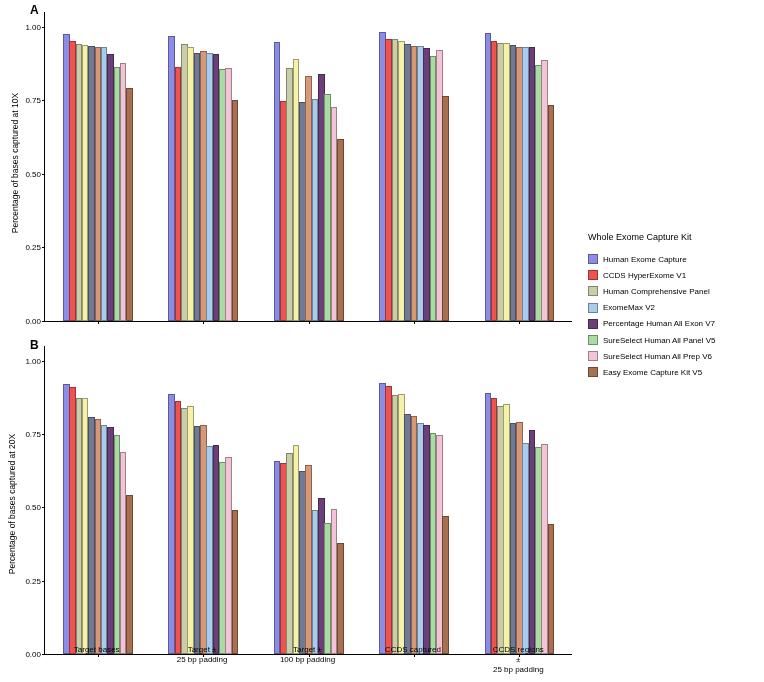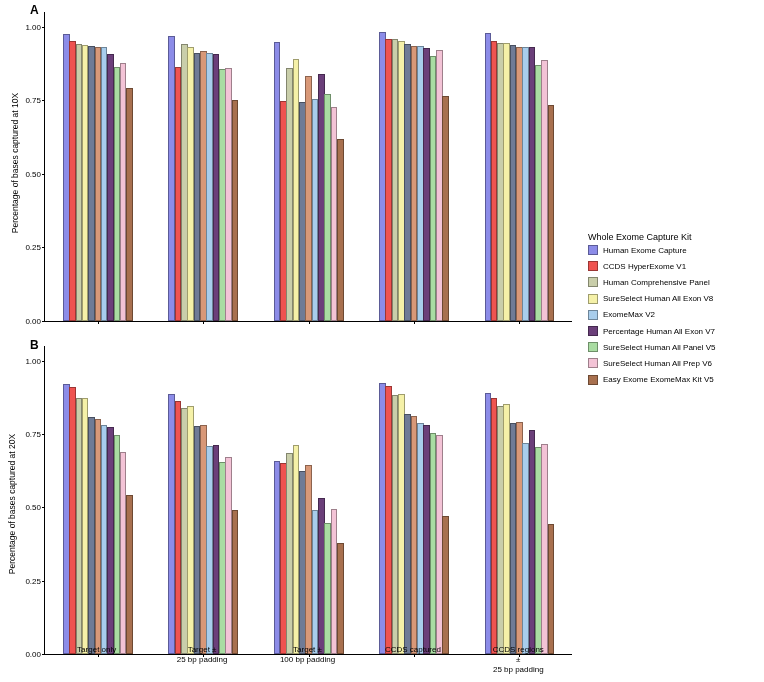--- a/index.html
+++ b/index.html
@@ -114,21 +114,21 @@
   
   #legend {
     position: absolute;
     left: 588px;
     top: 232px;
     width: 176px;
   }
   #legend .legend-title {
     font-size: 9px;
     color: #000;
-    margin-bottom: 0;
+    margin-bottom: 9px;
   }
   .legend-item {
     display: flex;
     align-items: center;
     height: 16.2px;
   }
   .legend-swatch {
     width: 10px;
     height: 10px;
     margin-right: 5px;
@@ -316,21 +316,21 @@
           <div class="bar" style="left: 68.51px; width: 6.624px; height: 206.8px; background: rgb(169, 220, 162);"></div>
           <div class="bar" style="left: 74.834px; width: 6.624px; height: 210.32px; background: rgb(243, 195, 214);"></div>
           <div class="bar" style="left: 81.158px; width: 6.624px; height: 129.947px; background: rgb(168, 112, 79);"></div>
         </div>
         <div class="xtick-mark" style="left: 474.3px;"></div>
       </div>
   </div>
 
   <div class="xlabels" id="xlabels-B">
       <div class="xlabel" style="left: 52.7px;">
-        <div>Target only</div>
+        <div>Target bases</div>
       </div>
       <div class="xlabel" style="left: 158.1px;">
         <div>Target ±</div>
         <div>25 bp padding</div>
       </div>
       <div class="xlabel" style="left: 263.5px;">
         <div>Target ±</div>
         <div>100 bp padding</div>
       </div>
       <div class="xlabel" style="left: 368.9px;">
@@ -351,39 +351,35 @@
         </div>
         <div class="legend-item">
           <span class="legend-swatch" style="background: rgb(239, 83, 80);"></span>
           <span class="legend-label">CCDS HyperExome V1</span>
         </div>
         <div class="legend-item">
           <span class="legend-swatch" style="background: rgb(201, 206, 170);"></span>
           <span class="legend-label">Human Comprehensive Panel</span>
         </div>
         <div class="legend-item">
-          <span class="legend-swatch" style="background: rgb(245, 241, 168);"></span>
-          <span class="legend-label">SureSelect Human All Exon V8</span>
-        </div>
-        <div class="legend-item">
           <span class="legend-swatch" style="background: rgb(168, 205, 236);"></span>
           <span class="legend-label">ExomeMax V2</span>
         </div>
         <div class="legend-item">
           <span class="legend-swatch" style="background: rgb(107, 63, 122);"></span>
           <span class="legend-label">Percentage Human All Exon V7</span>
         </div>
         <div class="legend-item">
           <span class="legend-swatch" style="background: rgb(169, 220, 162);"></span>
           <span class="legend-label">SureSelect Human All Panel V5</span>
         </div>
         <div class="legend-item">
           <span class="legend-swatch" style="background: rgb(243, 195, 214);"></span>
           <span class="legend-label">SureSelect Human All Prep V6</span>
         </div>
         <div class="legend-item">
           <span class="legend-swatch" style="background: rgb(168, 112, 79);"></span>
-          <span class="legend-label">Easy Exome ExomeMax Kit V5</span>
+          <span class="legend-label">Easy Exome Capture Kit V5</span>
         </div>
       </div>
   </div>
 
 </div>
 
 </body></html>

